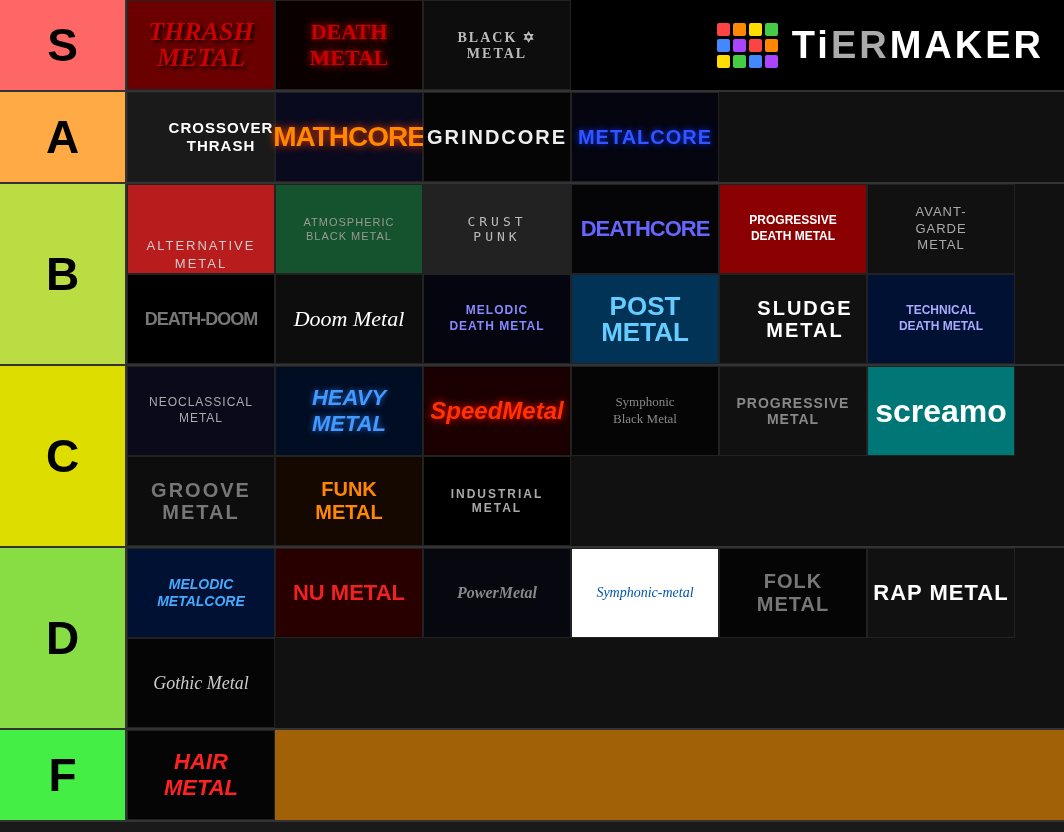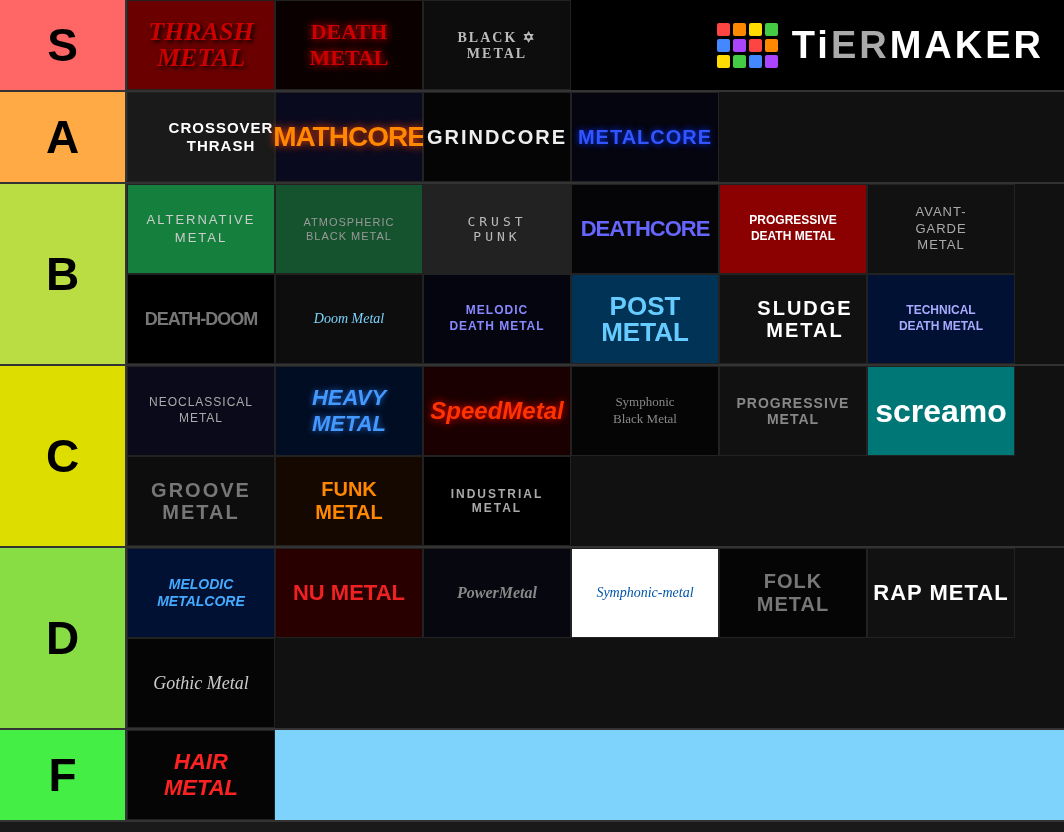--- a/index.html
+++ b/index.html
@@ -114,21 +114,21 @@
     </div>
   </div>
 
   <div style="display:flex; flex-direction:row; border-bottom:2px solid #333;">
     <div style="width:125px; min-width:125px; background:#bbdd44; display:flex; align-items:center; justify-content:center; font-size:46px; font-weight:bold; color:#000; min-height:180px;">
       <span>B</span>
     </div>
     <div style="display:flex; flex-direction:row; flex-wrap:wrap; background:#111; border-left:2px solid #333; flex:1; align-content:flex-start;">
 
       <div style="width:148px; height:90px; border:1px solid #222; display:flex; align-items:center; justify-content:center;">
-        <div style="width:100%;height:100%; background:#15803d; display:flex; align-items:center; justify-content:center;">
+        <div style="width:100%;height:100%; background:#b91c1c; display:flex; align-items:flex-end; justify-content:center;">
           <span style="color:#ccc; font-size:13px; letter-spacing:2px; text-transform:uppercase; text-align:center; line-height:1.4;">ALTERNATIVE<br>METAL</span>
         </div>
       </div>
       <div style="width:148px; height:90px; border:1px solid #222; display:flex; align-items:center; justify-content:center;">
         <div style="width:100%;height:100%; background:#14532d; display:flex; align-items:center; justify-content:center; text-align:center; padding:4px;">
           <span style="color:#999; font-size:11px; text-transform:uppercase; letter-spacing:1px; line-height:1.3;">ATMOSPHERIC<br>BLACK METAL</span>
         </div>
       </div>
       <div style="width:148px; height:90px; border:1px solid #222; display:flex; align-items:center; justify-content:center;">
         <div style="width:100%;height:100%; background:#222; display:flex; align-items:center; justify-content:center; text-align:center;">
@@ -151,21 +151,21 @@
         </div>
       </div>
 
       <div style="width:148px; height:90px; border:1px solid #222; display:flex; align-items:center; justify-content:center;">
         <div style="width:100%;height:100%; background:#000; display:flex; align-items:center; justify-content:center; text-align:center;">
           <span style="color:#777; font-size:18px; font-weight:900; letter-spacing:-1px; text-transform:uppercase;">DEATH-DOOM</span>
         </div>
       </div>
       <div style="width:148px; height:90px; border:1px solid #222; display:flex; align-items:center; justify-content:center;">
         <div style="width:100%;height:100%; background:#0d0d0d; display:flex; align-items:center; justify-content:center; text-align:center;">
-          <span style="color:#7dd3fc; font-size:14px; font-style:italic; font-family:Georgia,serif;">Doom Metal</span>
+          <span style="color:#ffffff; font-size:22px; font-style:italic; font-family:Georgia,serif;">Doom Metal</span>
         </div>
       </div>
       <div style="width:148px; height:90px; border:1px solid #222; display:flex; align-items:center; justify-content:center;">
         <div style="width:100%;height:100%; background:#05050f; display:flex; align-items:center; justify-content:center; text-align:center;">
           <span style="color:#8888ff; font-size:12px; font-weight:bold; letter-spacing:1px; text-transform:uppercase; line-height:1.3;">MELODIC<br>DEATH METAL</span>
         </div>
       </div>
       <div style="width:148px; height:90px; border:1px solid #222; display:flex; align-items:center; justify-content:center;">
         <div style="width:100%;height:100%; background:#003355; display:flex; align-items:center; justify-content:center; text-align:center;">
           <span style="color:#66ccff; font-size:26px; font-weight:900; text-transform:uppercase; line-height:1.0;">POST<br>METAL</span>
@@ -279,21 +279,21 @@
           <span style="color:#ccc; font-size:18px; font-style:italic; font-family:Georgia,serif;">Gothic Metal</span>
         </div>
       </div>
     </div>
   </div>
 
   <div style="display:flex; flex-direction:row; border-bottom:2px solid #333;">
     <div style="width:125px; min-width:125px; background:#44ee44; display:flex; align-items:center; justify-content:center; font-size:46px; font-weight:bold; color:#000; min-height:90px;">
       <span>F</span>
     </div>
-    <div style="display:flex; flex-direction:row; flex-wrap:wrap; background:#7dd3fc; border-left:2px solid #333; flex:1; align-content:flex-start;">
+    <div style="display:flex; flex-direction:row; flex-wrap:wrap; background:#a16207; border-left:2px solid #333; flex:1; align-content:flex-start;">
       <div style="width:148px; height:90px; border:1px solid #222; display:flex; align-items:center; justify-content:center;">
         <div style="width:100%;height:100%; background:#050505; display:flex; align-items:center; justify-content:center; text-align:center;">
           <span style="color:#ff2222; font-size:22px; font-weight:900; font-style:italic; text-transform:uppercase;">HAIR<br>METAL</span>
         </div>
       </div>
     </div>
   </div>
 </div>
 
 </body></html>

